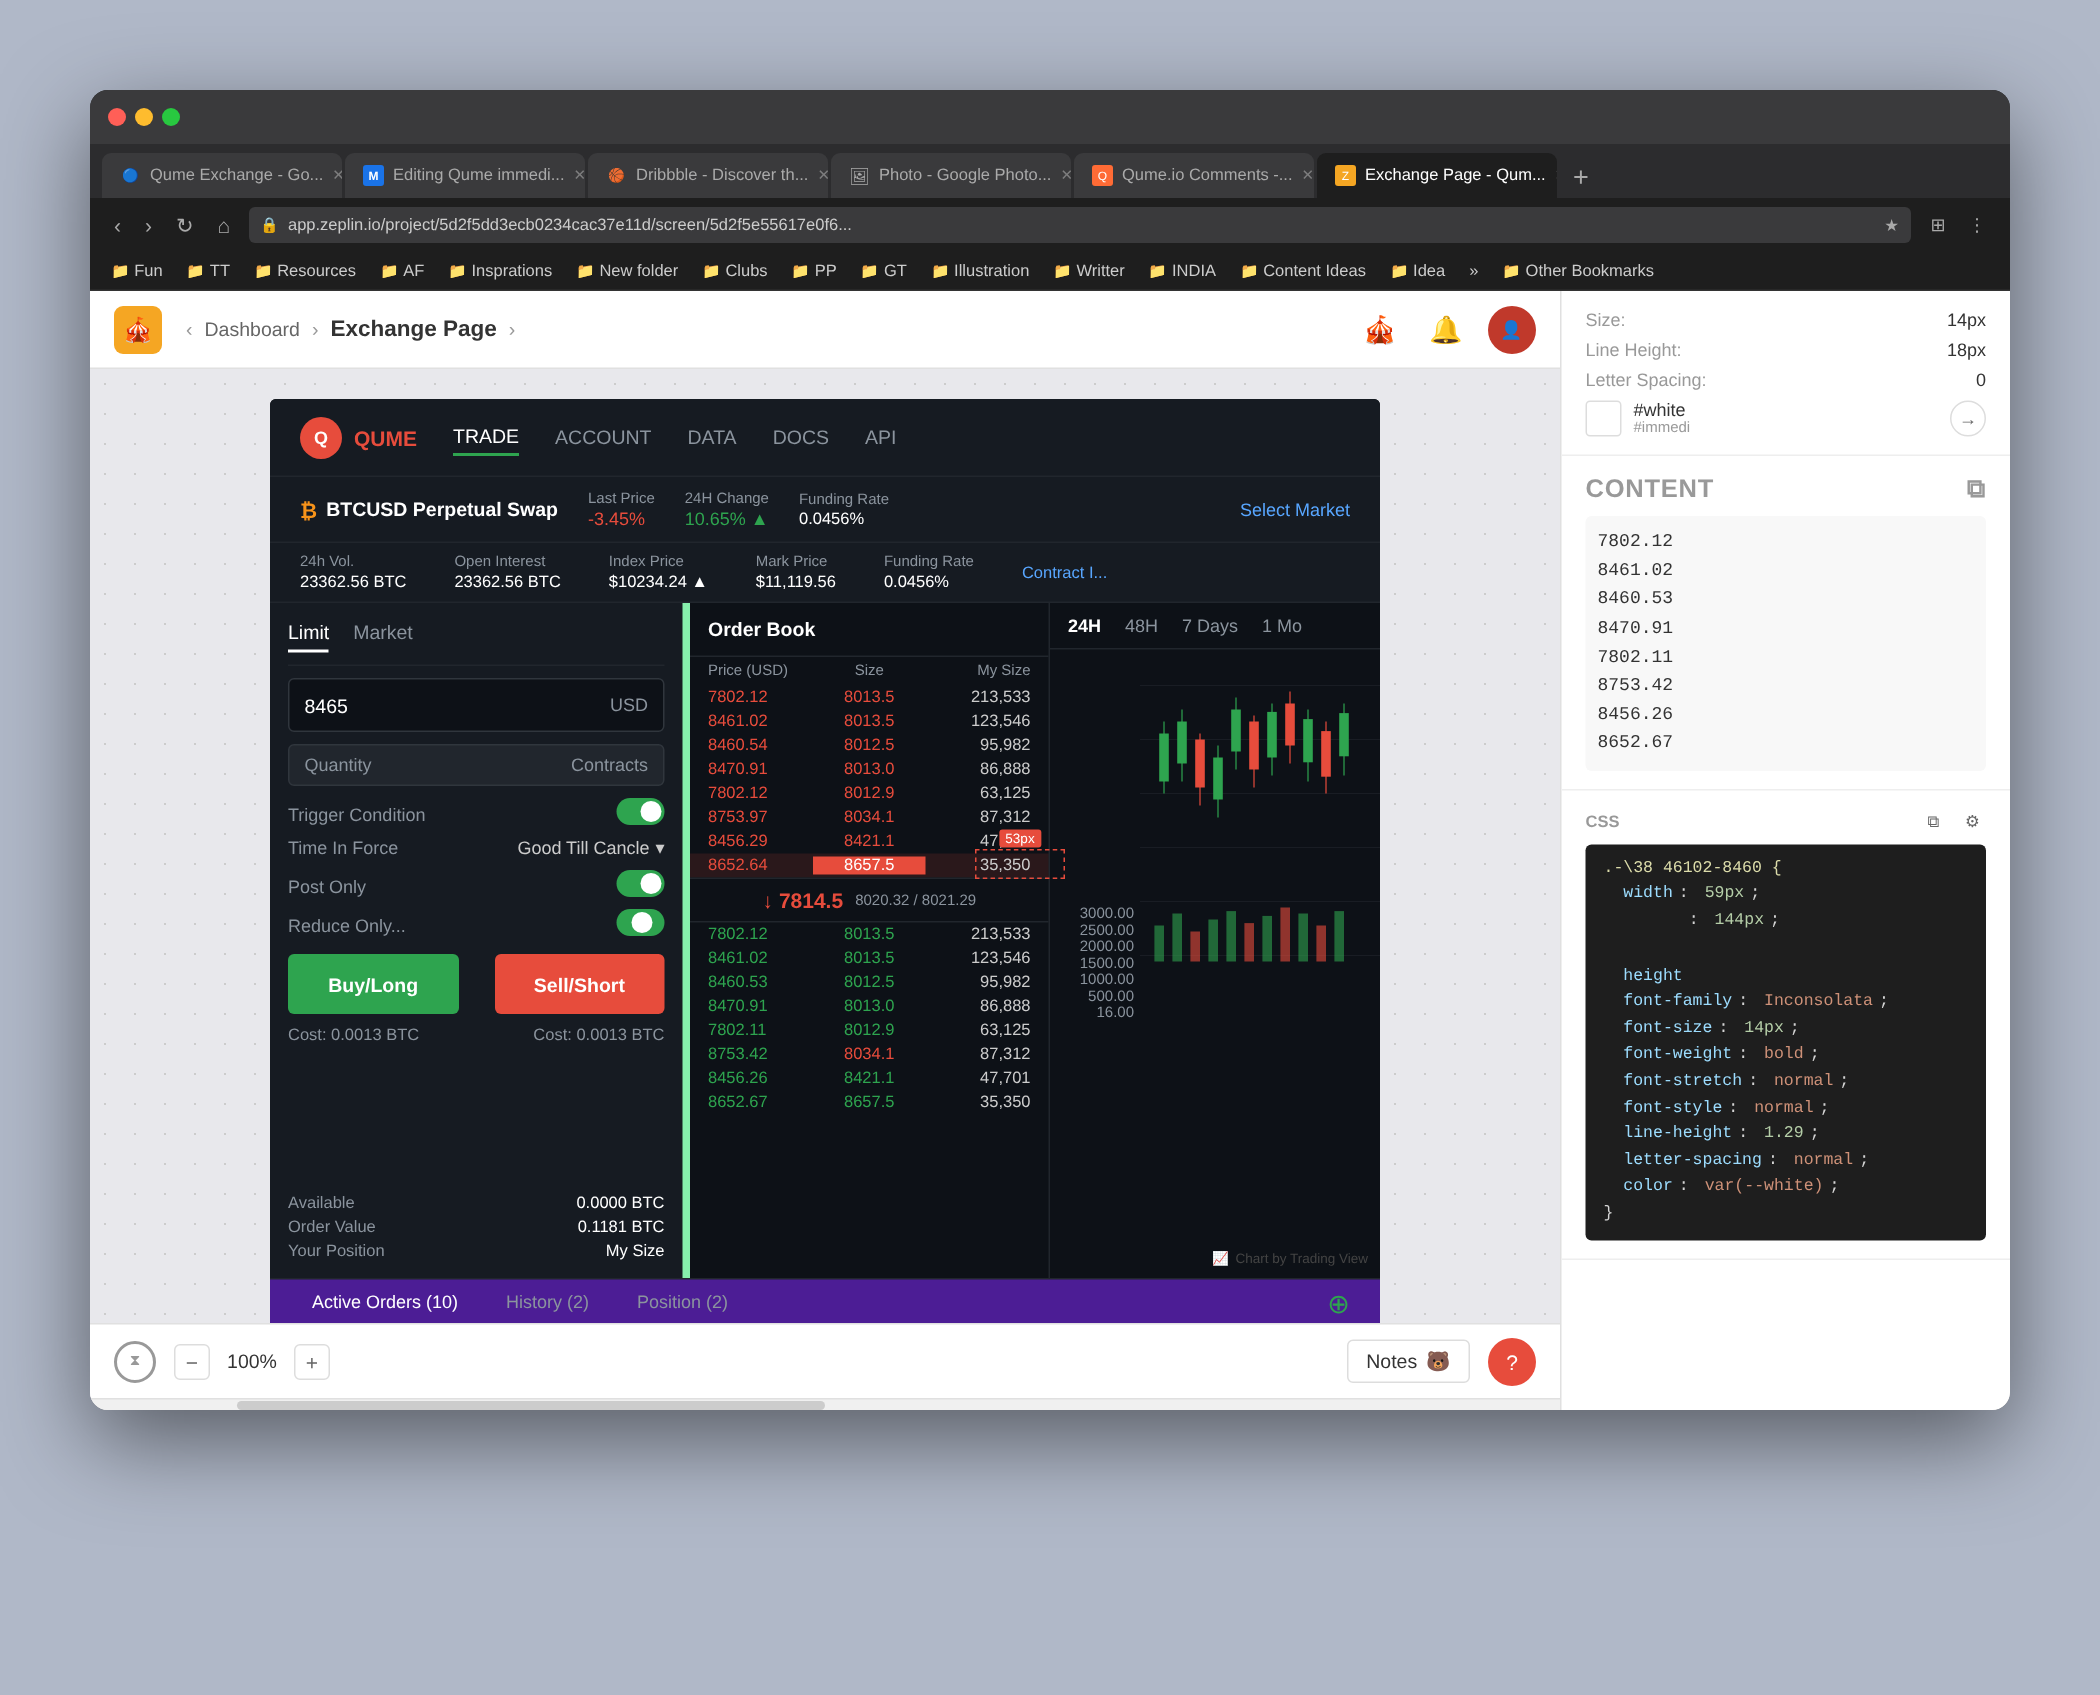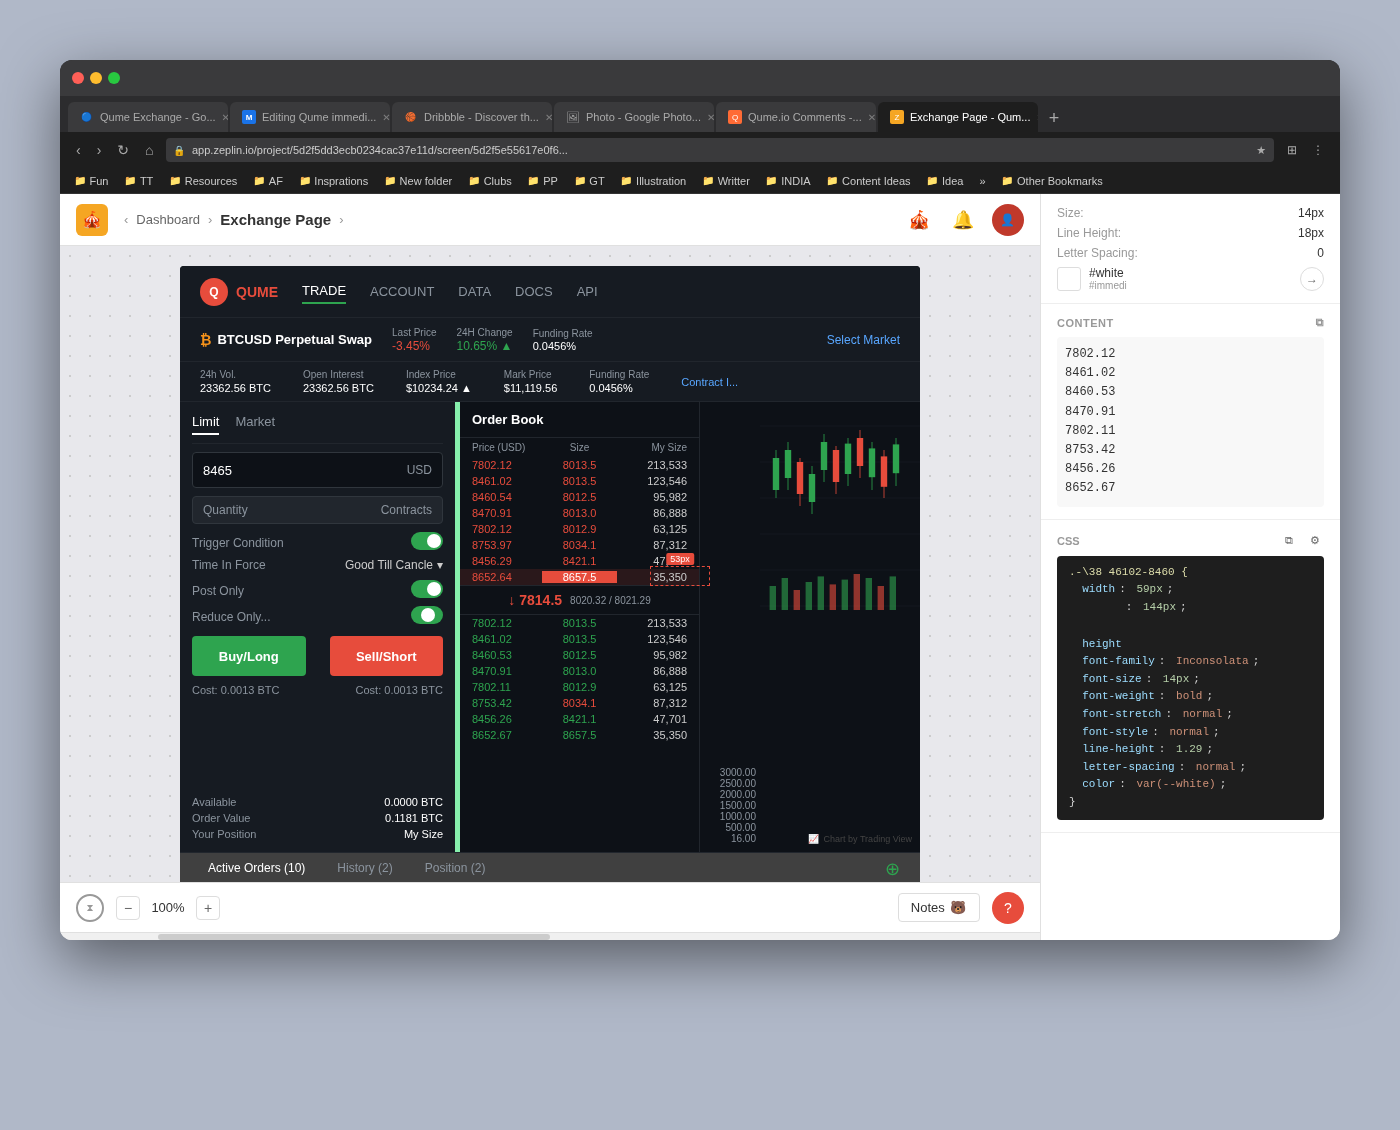--- a/index.html
+++ b/index.html
@@ -631,21 +631,21 @@
       overflow: hidden;
     }
     .chart-y-labels {
       position: absolute;
       left: 0;
       top: 0;
       bottom: 0;
       width: 60px;
       display: flex;
       flex-direction: column;
-      justify-content: flex-end;
+      justify-content: center;
       padding: 8px 4px;
     }
     .chart-y-label {
       font-size: 10px;
       color: #8b949e;
       text-align: right;
     }
     .chart-watermark {
       position: absolute;
       bottom: 8px;
@@ -662,21 +662,21 @@
       position: absolute;
       top: 0;
       left: 60px;
       right: 0;
       bottom: 20px;
     }
 
     
     .bottom-panel {
       border-top: 1px solid #21262d;
-      background: #404040;
+      background: #4c1d95;
     }
     .bottom-tabs {
       display: flex;
       padding: 0 12px;
       gap: 0;
       border-bottom: 1px solid #21262d;
     }
     .bottom-tab {
       padding: 8px 16px;
       font-size: 12px;
@@ -714,21 +714,21 @@
       flex-direction: column;
       overflow: hidden;
       flex-shrink: 0;
     }
 
     .panel-section {
       border-bottom: 1px solid #eee;
       padding: 12px 16px;
     }
     .panel-section-title {
-      font-size: 11px;
+      font-size: 17px;
       font-weight: 600;
       color: #999;
       text-transform: uppercase;
       letter-spacing: 0.5px;
       margin-bottom: 8px;
       display: flex;
       align-items: center;
       justify-content: space-between;
     }
     .panel-row {
@@ -1274,20 +1274,26 @@
                 <span class="ob-my-size">47,701</span>
               </div>
               <div class="ob-row">
                 <span class="ob-price buy">8652.67</span>
                 <span class="ob-size" style="color:#2ea44f;">8657.5</span>
                 <span class="ob-my-size">35,350</span>
               </div>
             </div>
 
             <div class="chart-area">
+              <div class="chart-tabs">
+                <span class="chart-tab active">24H</span>
+                <span class="chart-tab">48H</span>
+                <span class="chart-tab">7 Days</span>
+                <span class="chart-tab">1 Mo</span>
+              </div>
               <div class="chart-canvas">
                 <div class="chart-y-labels">
                   <span class="chart-y-label">3000.00</span>
                   <span class="chart-y-label">2500.00</span>
                   <span class="chart-y-label">2000.00</span>
                   <span class="chart-y-label">1500.00</span>
                   <span class="chart-y-label">1000.00</span>
                   <span class="chart-y-label">500.00</span>
                   <span class="chart-y-label">16.00</span>
                 </div>

